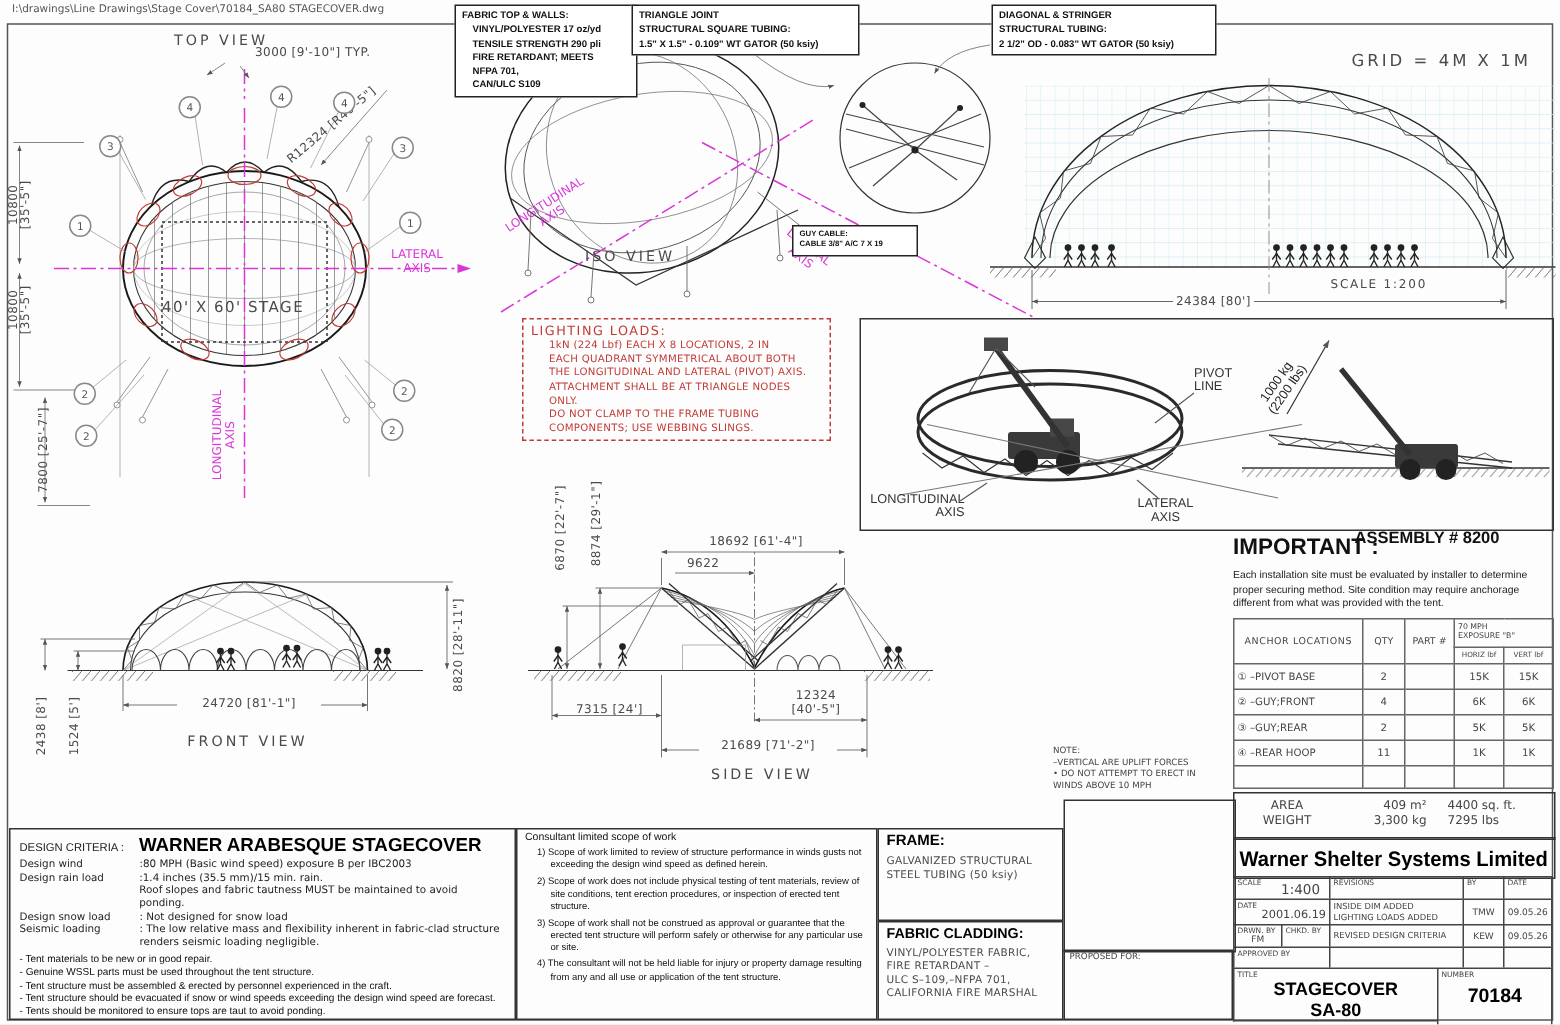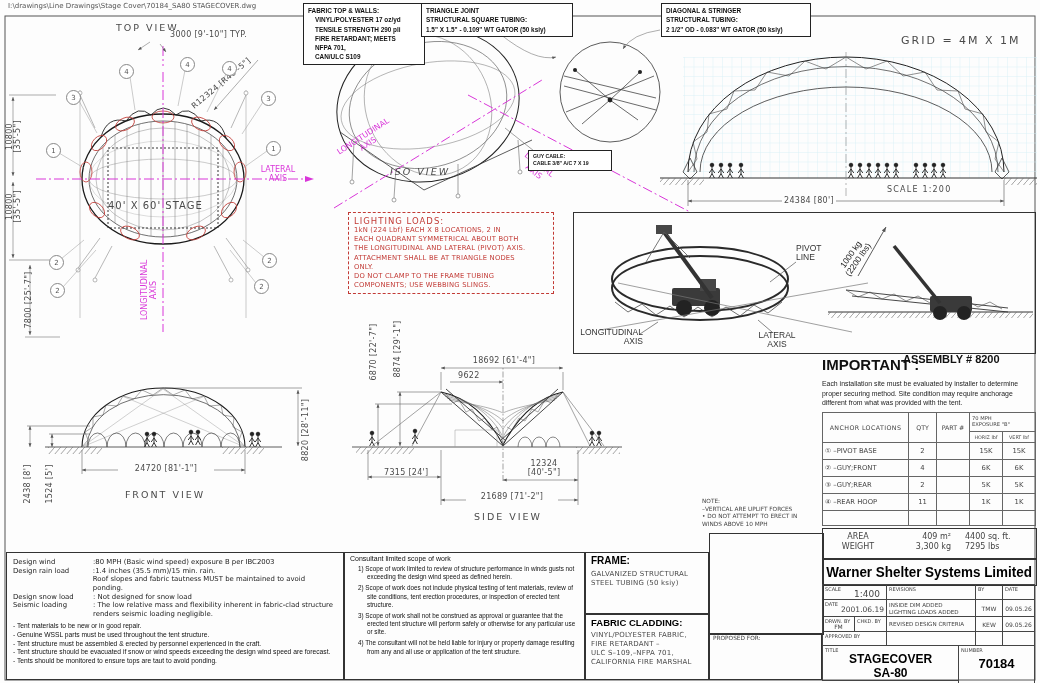--- a/index.html
+++ b/index.html
@@ -397,34 +397,34 @@
   <div class="abs callout" style="left:50px;top:283px;">
       <span>2</span>
     </div>
   <div class="abs callout" style="left:262px;top:253px;">
       <span>2</span>
     </div>
   <div class="abs callout" style="left:254px;top:279px;">
       <span>2</span>
     </div>
 
-  <div class="abs cads" style="left:390px;top:166px;font-style:italic;">ISO VIEW</div>
+  <div class="abs cads" style="left:390px;top:166px;">ISO VIEW</div>
   <div class="abs pre mag ctr" style="left:326px;top:132px;width:80px;font-size:8px;line-height:1.1;transform:rotate(-33deg);">LONGITUDINAL
 AXIS</div>
   <div class="abs pre mag ctr" style="left:506px;top:160px;width:60px;font-size:8px;line-height:1.1;transform:rotate(38deg);">LATERAL
 AXIS</div>
   <div class="abs note-box pre" style="left:528px;top:150px;width:74px;font-size:5.2px;line-height:1.4;">GUY CABLE:
 CABLE 3/8" A/C 7 X 19</div>
 
   <div class="abs cad dimbg" style="left:782px;top:196px;">24384 [80']</div>
   <div class="abs cad" style="left:887px;top:185px;letter-spacing:1.2px;">SCALE 1:200</div>
 
   <div class="abs" style="left:348px;top:212px;width:194px;border:1.2px dashed #c23a35;padding:3px 5px;">
     <div class="redtxt" style="font-size:8.5px;letter-spacing:1px;">LIGHTING LOADS:</div>
-    <div class="redtxt pre" style="font-size:6.8px;line-height:1.35;letter-spacing:.2px;">1kN (224 Lbf) EACH X 8 LOCATIONS, 2 IN
+    <div class="redtxt pre" style="font-size:6.8px;line-height:1.35;letter-spacing:.2px;margin-left:12px;">1kN (224 Lbf) EACH X 8 LOCATIONS, 2 IN
 EACH QUADRANT SYMMETRICAL ABOUT BOTH
 THE LONGITUDINAL AND LATERAL (PIVOT) AXIS.
 ATTACHMENT SHALL BE AT TRIANGLE NODES
 ONLY.
 DO NOT CLAMP TO THE FRAME TUBING
 COMPONENTS; USE WEBBING SLINGS.</div>
   </div>
 
   <div class="abs box" style="left:573px;top:212px;width:461px;height:140px;"></div>
   <div class="abs pre" style="left:796px;top:244px;width:44px;font-size:8.5px;color:#333;line-height:1.1;font-family:'Liberation Sans',sans-serif;">PIVOT
@@ -583,20 +583,24 @@
       <div class="pre ctr" style="font:bold 12px/1.15 'Liberation Sans',sans-serif;color:#000;">STAGECOVER
 SA-80</div>
     </div>
     <div class="tb-cell" style="left:136px;top:61px;width:77px;height:48px;border-right:1px solid #444;border-bottom:1px solid #444;">
       <div class="tb-lab">NUMBER</div>
       <div class="ctr" style="font:bold 13px 'Liberation Sans',sans-serif;color:#000;padding-top:3px;">70184</div>
     </div>
   </div>
 
   <div class="abs box" style="left:6px;top:552px;width:338px;height:128px;padding:3px 6px;box-sizing:border-box;">
+    <div style="display:flex;align-items:baseline;gap:10px;">
+      <span style="font-size:7.5px;color:#222;font-family:'Liberation Sans',sans-serif;">DESIGN CRITERIA :</span>
+      <span style="font:bold 12.5px 'Liberation Sans',sans-serif;color:#000;">WARNER ARABESQUE STAGECOVER</span>
+    </div>
     <div style="display:flex;margin-top:2px;">
         <span style="width:80px;font-size:6.9px;color:#222;">Design wind</span>
         <span class="pre" style="font-size:6.9px;color:#222;line-height:1.25;">:80 MPH (Basic wind speed) exposure B per IBC2003</span>
       </div>
     <div style="display:flex;">
         <span style="width:80px;font-size:6.9px;color:#222;">Design rain load</span>
         <span class="pre" style="font-size:6.9px;color:#222;line-height:1.25;">:1.4 inches (35.5 mm)/15 min. rain.
 Roof slopes and fabric tautness MUST be maintained to avoid ponding.</span>
       </div>
     <div style="display:flex;">

